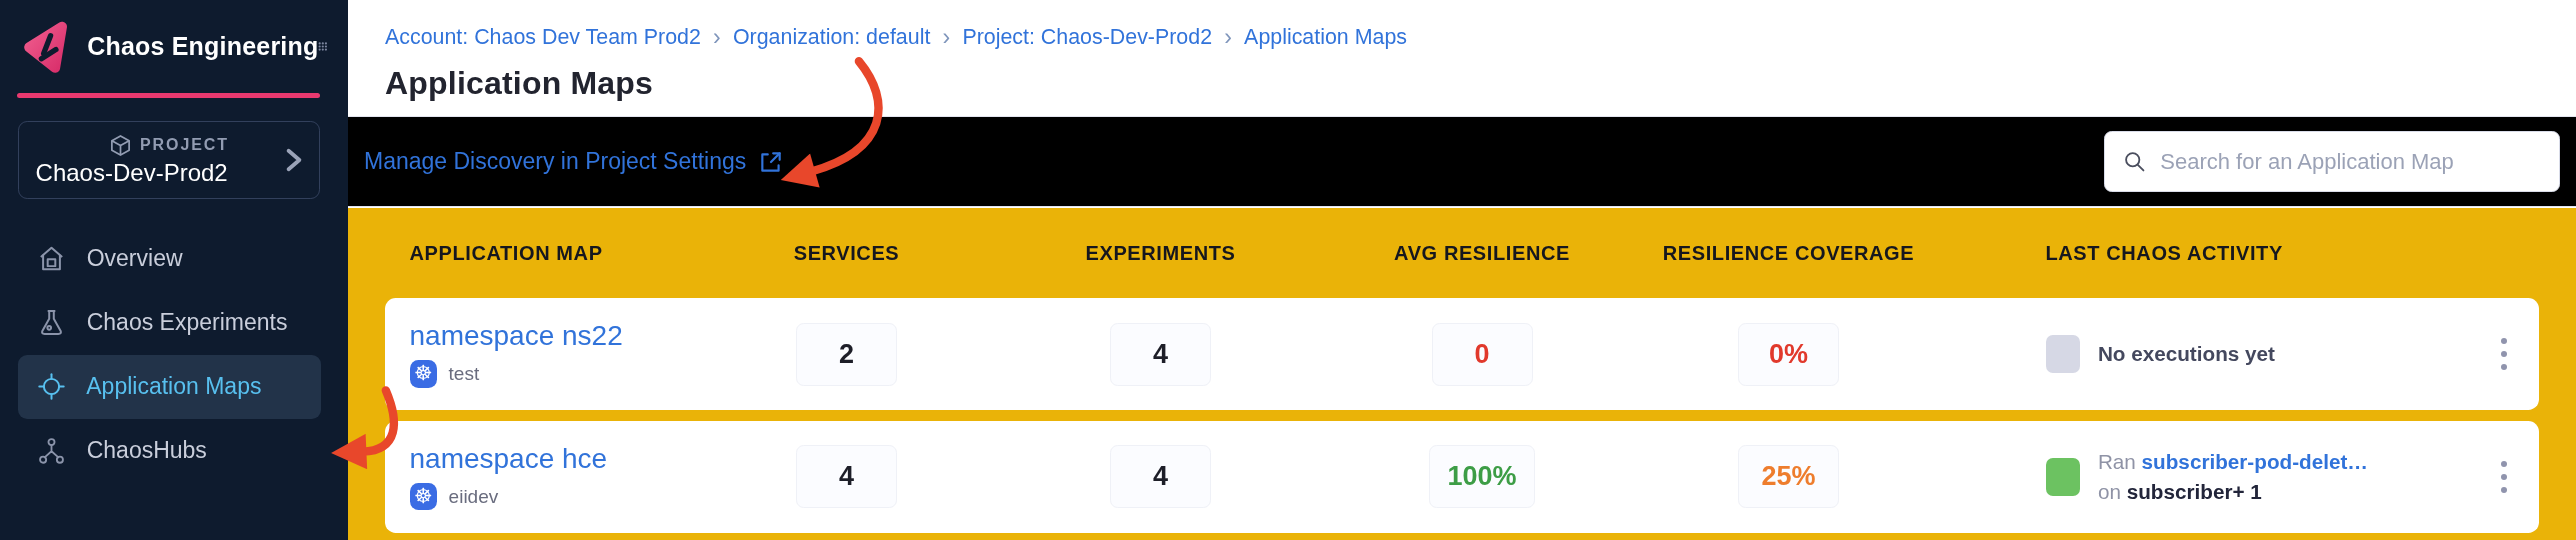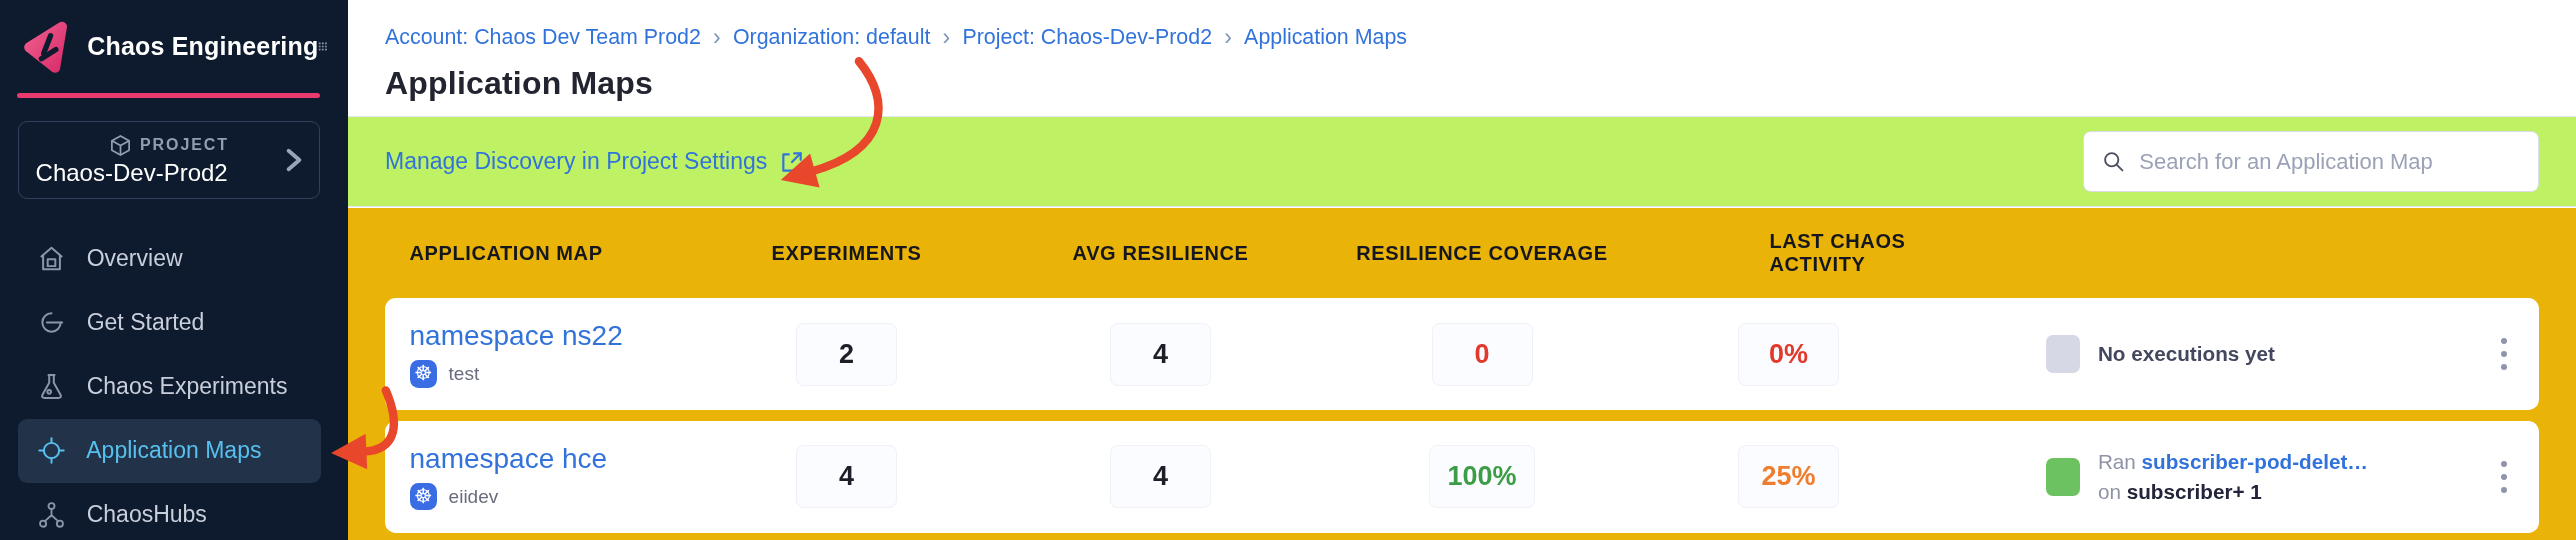--- a/index.html
+++ b/index.html
@@ -32,21 +32,21 @@
 
   
   .main { position:absolute; left:348px; top:4px; right:0; height:540px; background:#fff; }
   .topbar { height:113px; padding:20px 37px 0 37px; border-bottom:1.5px solid #e3e5ef; }
   .breadcrumb { display:flex; align-items:center; font-size:21.4px; }
   .breadcrumb a { color:#3173da; text-decoration:none; cursor:pointer; }
   .crumb-sep { color:#7f95bb; font-size:23px; margin:0 12.2px; }
   .page-title { font-size:32px; font-weight:bold; color:#22242f; margin-top:13.8px; letter-spacing:0.2px; }
 
   .toolbar { height:90px; display:flex; align-items:center; justify-content:space-between;
-             padding:0 37px; border-bottom:1.5px solid #e3e5ef; background:#bef264; }
+             padding:0 16px; border-bottom:1.5px solid #e3e5ef; background:#000000; }
   .manage-link { display:flex; align-items:center; gap:12.2px; color:#3173da; font-size:23px; cursor:pointer; }
   .search-box { width:456px; height:61px; border:1.5px solid #d9dce9; border-radius:7.7px; background:#fff;
                 display:flex; align-items:center; padding:0 17px; gap:13.8px; }
   .search-box svg { flex:0 0 auto; color:#5c6070; }
   .search-box input { border:none; outline:none; flex:1; font-size:22px; font-family:"Liberation Sans",sans-serif; color:#333; background:transparent; }
   .search-box input::placeholder { color:#9ba2b6; }
 
   .table-area { position:absolute; top:204px; left:0; right:0; bottom:0; background:#eab308; padding:0 37px; }
   .cols { display:grid; grid-template-columns:276px 322px 306px 337px 276px 1fr 54px; align-items:center; }
   .thead { height:90px; padding:0 24.5px; font-size:20px; font-weight:bold; color:#16171e; letter-spacing:0.6px; }
@@ -134,29 +134,20 @@
           <svg viewBox="0 0 38 38" fill="none" stroke="currentColor" stroke-width="2.6" stroke-linejoin="round">
             <path d="M5 17 L19 5 L33 17"></path>
               <path d="M8 14 L8 33 L30 33 L30 14"></path>
               <rect x="14" y="20" width="10" height="9"></rect>
           </svg>
         </span>
         <span>Overview</span>
       </div>
       <div class="menu-item">
         <span class="mi-icon">
-          <svg viewBox="0 0 38 38" fill="none" stroke="currentColor" stroke-width="2.6" stroke-linecap="round">
-            <path d="M31 19 A12 12 0 1 1 19 7"></path>
-              <path d="M13 19 L33 19"></path>
-          </svg>
-        </span>
-        <span>Get Started</span>
-      </div>
-      <div class="menu-item">
-        <span class="mi-icon">
           <svg viewBox="0 0 38 38" fill="none" stroke="currentColor" stroke-width="2.6" stroke-linejoin="round">
             <path d="M14 4 L24 4 M16 4 L16 14 L7 30 Q5.5 34 10 34 L28 34 Q32.5 34 31 30 L22 14 L22 4"></path>
             <circle cx="16" cy="26" r="2.4"></circle>
           </svg>
         </span>
         <span>Chaos Experiments</span>
       </div>
       <div class="menu-item active">
         <span class="mi-icon">
           <svg viewBox="0 0 38 38" fill="none" stroke="currentColor" stroke-width="2.6" stroke-linecap="round">
@@ -211,20 +202,21 @@
           <circle cx="10.5" cy="10.5" r="6.5"></circle>
             <path d="M15.5 15.5 L21 21"></path>
         </svg>
         <input type="text" placeholder="Search for an Application Map" style="">
       </div>
     </div>
 
     <div class="table-area">
       <div class="thead cols">
         <div>APPLICATION MAP</div>
+        <div class="th-c">SERVICES</div>
         <div class="th-c">EXPERIMENTS</div>
         <div class="th-c">AVG RESILIENCE</div>
         <div class="th-c">RESILIENCE COVERAGE</div>
         <div class="th-activity">LAST CHAOS ACTIVITY</div>
         <div></div>
       </div>
 
       <div class="row-card cols">
         <div class="name-cell">
           <a class="map-link">namespace ns22</a>

